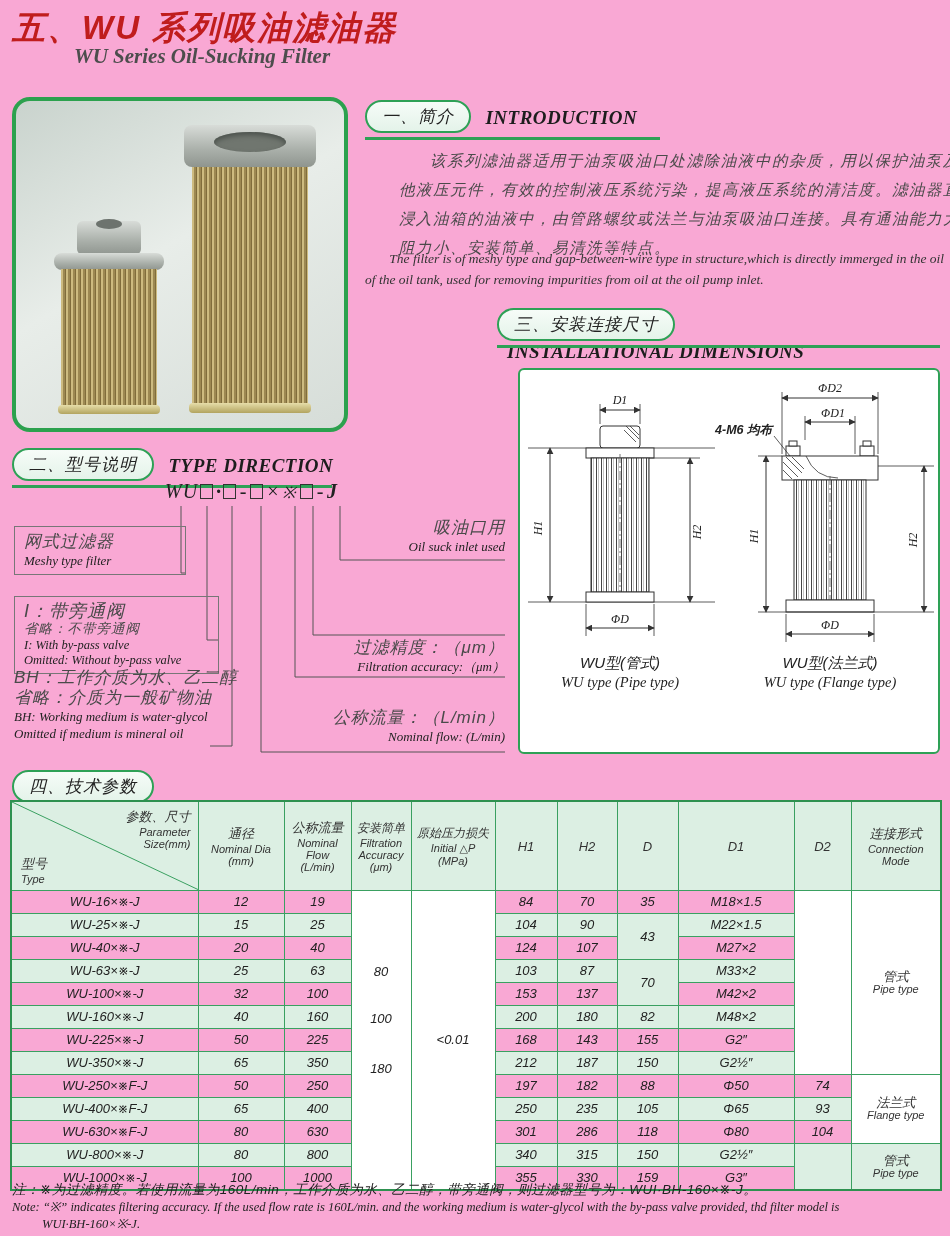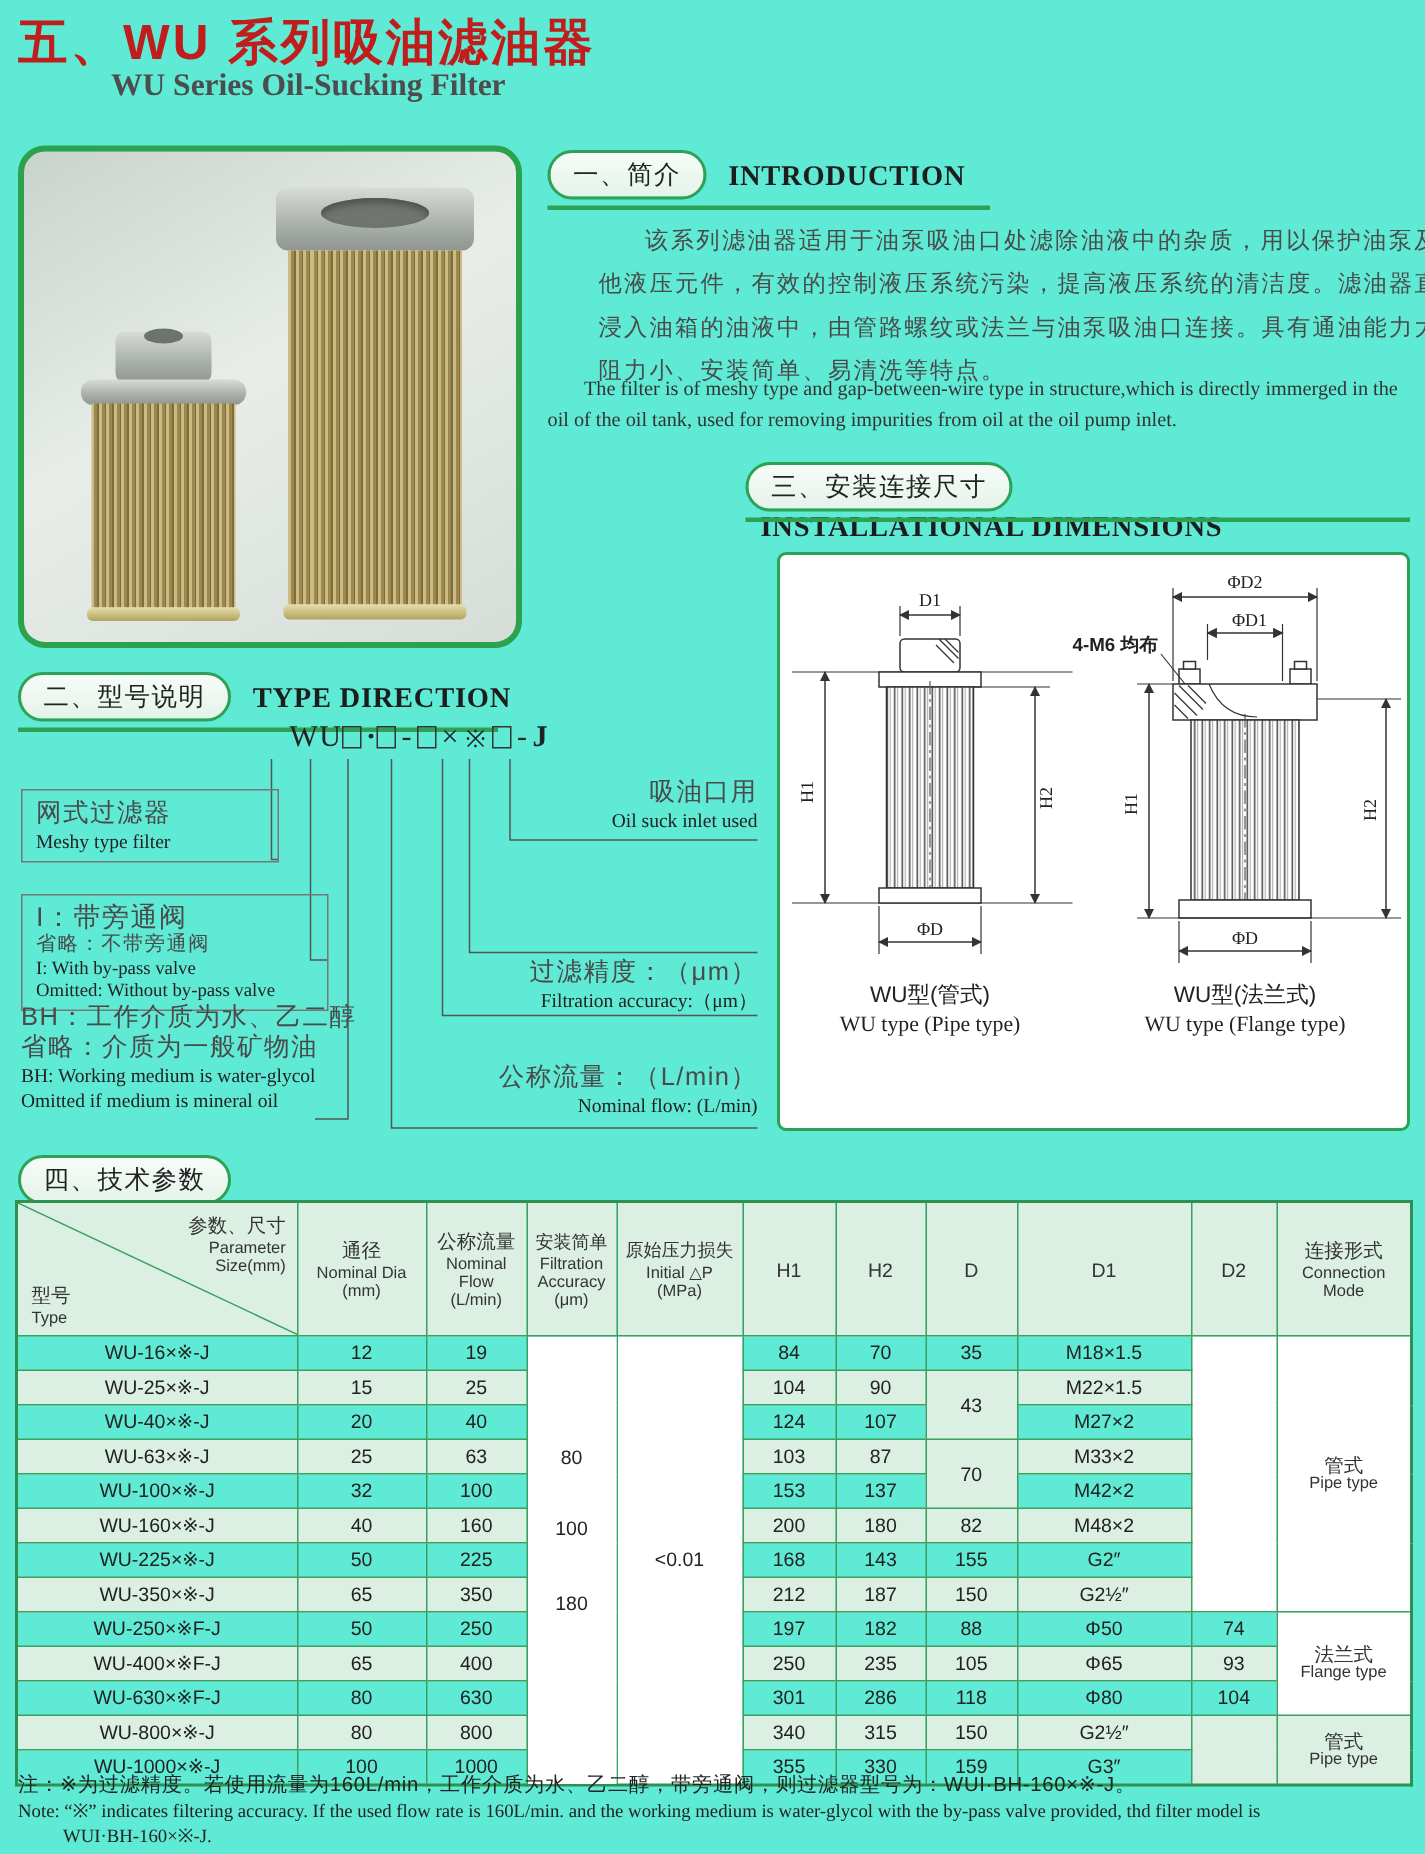--- a/index.html
+++ b/index.html
@@ -1,17 +1,17 @@
 <!DOCTYPE html>
 <html><head>
 <meta charset="utf-8">
 <style>
   html,body{margin:0;padding:0;background:#fff;}
-  #page{position:relative;width:950px;height:1236px;background:#5eead4;overflow:hidden;
-        font-family:"Liberation Sans","DejaVu Sans",sans-serif;color:#222;}
+  #page{position:relative;width:950px;height:1236px;background:#f9a8d4;overflow:hidden;
+        font-family:"Liberation Sans","DejaVu Sans",sans-serif;color:#222;font-style:italic;}
   .abs{position:absolute;}
 
   
   .title-zh{font-size:33px;font-weight:bold;color:#c01d1d;letter-spacing:2px;white-space:nowrap;}
   .title-en{font-size:21px;font-weight:bold;color:#4d4d4d;font-family:"Liberation Serif","DejaVu Serif",serif;}
 
   
   .sec{position:absolute;height:34px;}
   .pill{display:inline-flex;align-items:center;border:2px solid #2ea156;border-radius:17px;
         background:linear-gradient(180deg,#f6fcf8,#e4f3e9);padding:3px 15px;font-size:17px;color:#222;
@@ -25,21 +25,21 @@
   .intro-en{font-family:"Liberation Serif","DejaVu Serif",serif;font-size:13.5px;line-height:21px;color:#333;text-indent:1.8em;}
 
   
   .photo{border:4px solid #2ca14e;border-radius:18px;background:linear-gradient(150deg,#c9d3cd 0%,#e8ede9 45%,#d6ddd8 100%);overflow:hidden;}
   .pleat{background:repeating-linear-gradient(90deg,#cdbb80 0px,#cdbb80 2px,#9c8852 2px,#9c8852 4px,#806d3c 4px,#806d3c 5px);}
   .metal{background:linear-gradient(180deg,#d8dcd8,#a9afa9 60%,#8f958f);}
   .goldrim{background:linear-gradient(180deg,#e6dda9,#b2a45f);}
 
   
   .code-row{display:flex;align-items:center;gap:3px;font-family:"Liberation Serif","DejaVu Serif",serif;
-            font-size:20px;color:#222;margin-left:28px;}
+            font-size:20px;color:#222;}
   .code-box{width:13px;height:15px;border:1.5px solid #333;box-sizing:border-box;}
   .tbox{border:1px solid #777;padding:5px 9px;box-sizing:border-box;}
   .lab-zh{font-size:17px;color:#4a4a4a;letter-spacing:1px;line-height:20px;white-space:nowrap;}
   .lab-en{font-family:"Liberation Serif","DejaVu Serif",serif;font-size:13px;color:#222;line-height:17px;white-space:nowrap;}
   .rlab{text-align:right;}
 
   
   .ipanel{border:2px solid #2ea156;border-radius:6px;background:#fff;}
 
   

